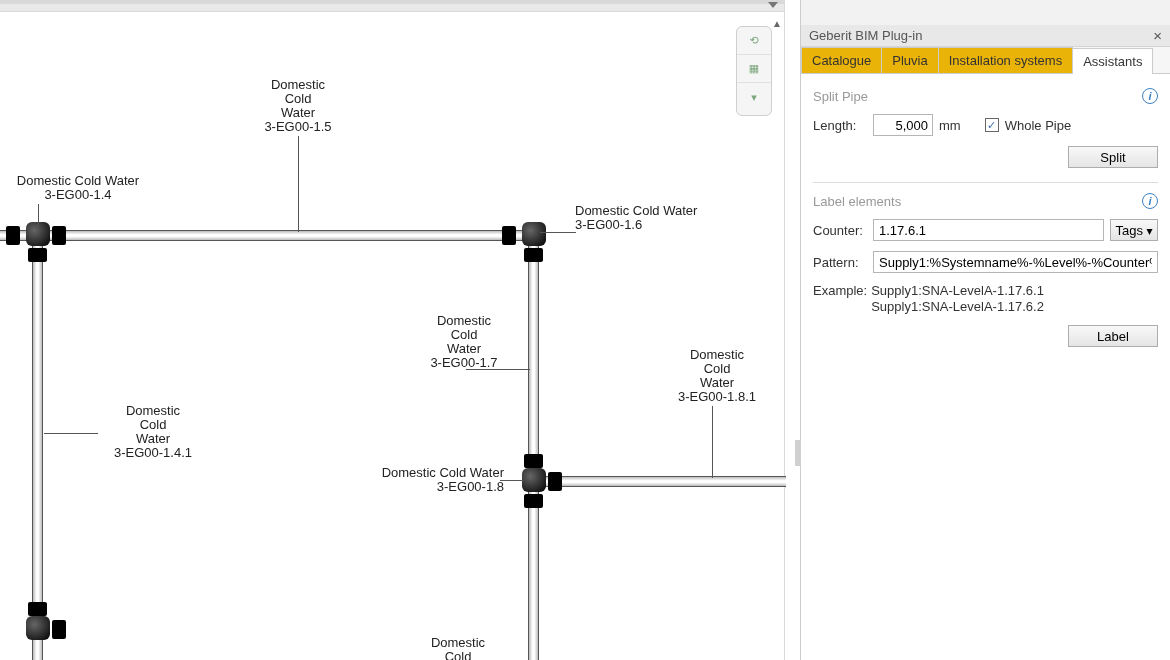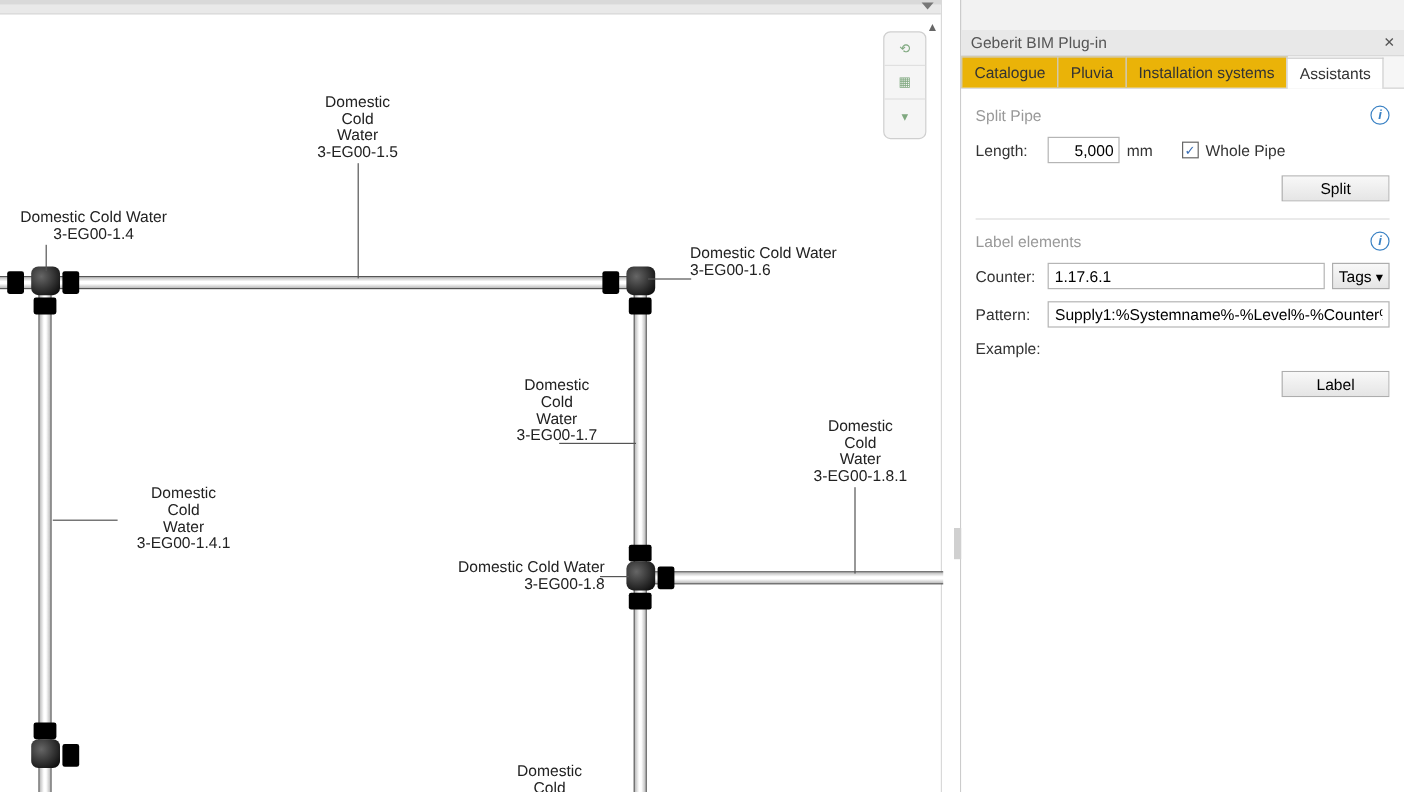--- a/index.html
+++ b/index.html
@@ -167,20 +167,24 @@
       <button class="tags-btn"><span>Tags</span> ▾</button>
     </div>
 
     <div class="row">
       <label>Pattern:</label>
       <input class="text-input" value="Supply1:%Systemname%-%Level%-%Counter%" style="">
     </div>
 
     <div class="example">
       <div class="col" style="min-width:54px;">Example:</div>
+      <div class="col">
+        <div>Supply1:SNA-LevelA-1.17.6.1</div>
+        <div>Supply1:SNA-LevelA-1.17.6.2</div>
+      </div>
     </div>
 
     <div style="overflow:hidden;margin-top:10px;">
       <button class="btn">Label</button>
     </div>
 
   </div>
 </div>
 
 </body></html>

